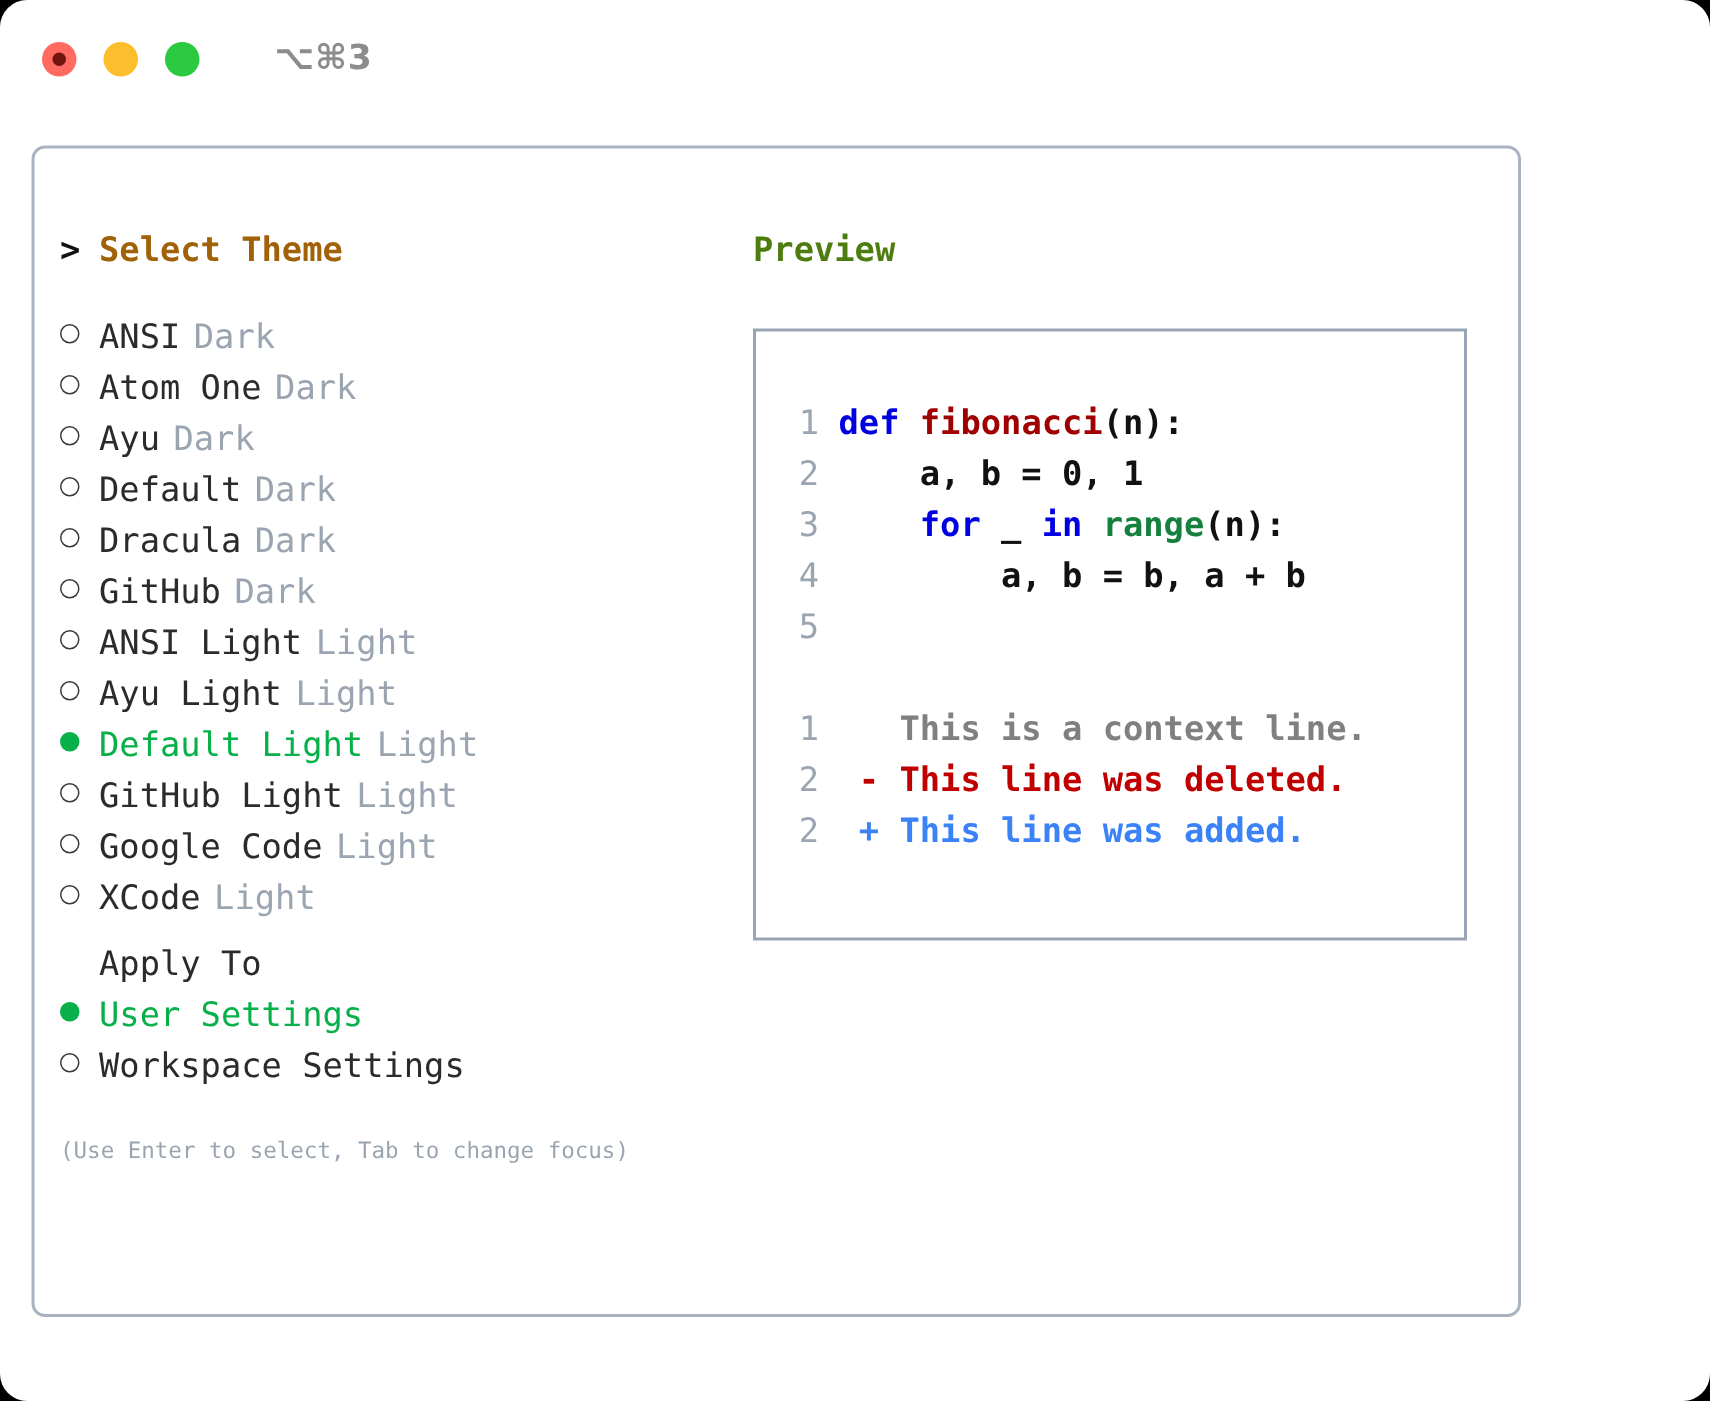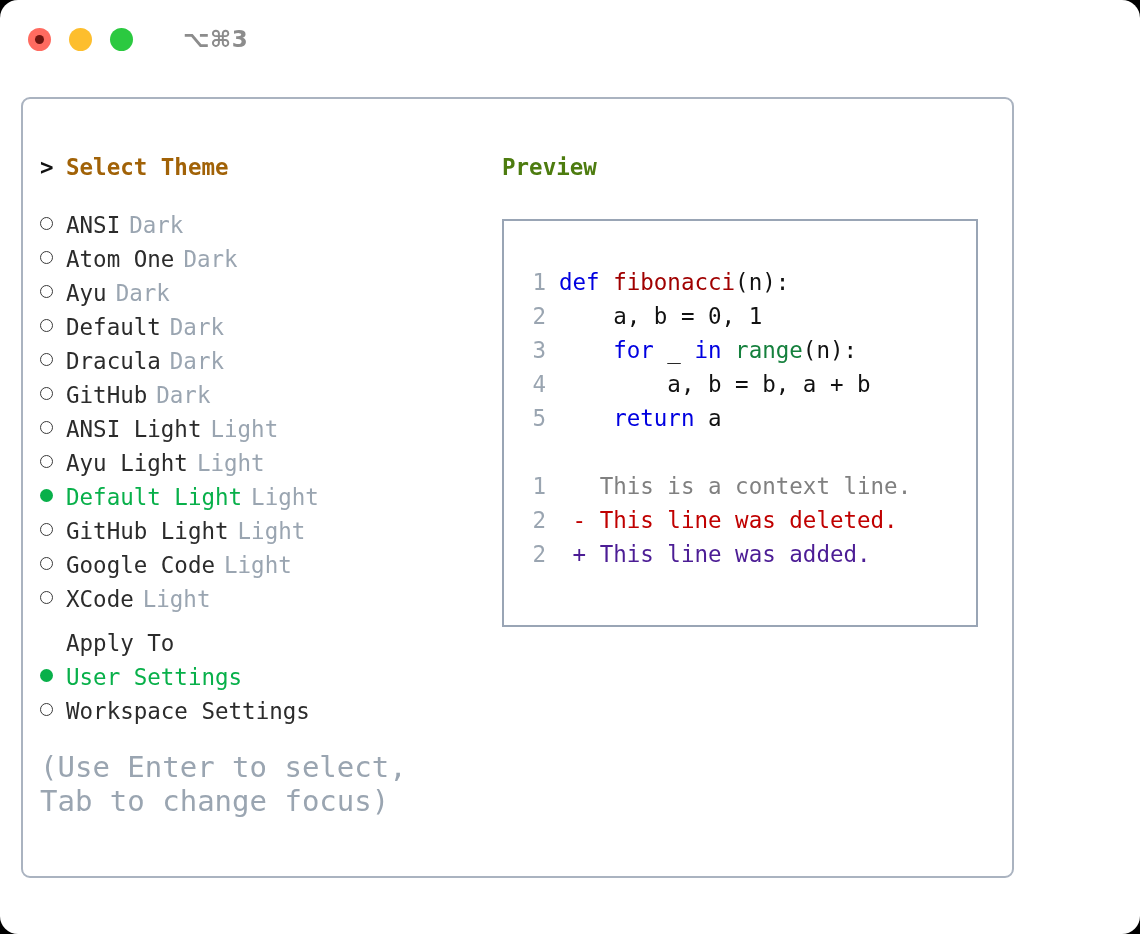--- a/index.html
+++ b/index.html
@@ -141,21 +141,21 @@
   .row.selected .name { color: #08b04a; }
   .tag {
     color: #9aa5b1;
     margin-left: 9px;
     margin-top: 24px;
   }
   .spacer-row { height: 34px; }
 
   .hint {
     margin-top: 22px;
-    font-size: 29px;
+    font-size: 15px;
     line-height: 34px;
     color: #9aa5b1;
     width: 410px;
     white-space: pre-wrap;
   }
 
   
   .right-col {
     position: absolute;
     left: 479px;
@@ -191,30 +191,30 @@
     line-height: 34px;
     white-space: pre;
   }
   .lineno {
     flex: 0 0 27px;
     width: 27px;
     text-align: right;
     color: #9aa5b1;
     margin-right: 13px;
   }
-  .code-text { white-space: pre; }
+  .code-text { white-space: pre; font-weight: bold; }
   .blank-line { height: 34px; }
 
   .tok-kw   { color: #0000e0; }
   .tok-fn   { color: #a00000; }
   .tok-bi   { color: #15803d; }
   .tok-txt  { color: #111111; }
   .tok-ctx  { color: #808080; text-align: center; }
   .tok-del  { color: #c00000; }
-  .tok-add  { color: #4c1d95; }
+  .tok-add  { color: #3b82f6; }
 </style>
 </head>
 <body>
 
 <div id="page">
 
   <div class="titlebar">
     <div class="lights">
       <span class="light red"></span>
       <span class="light yellow"></span>
@@ -265,21 +265,21 @@
 
       <div class="right-col">
         <div class="preview-label">Preview</div>
         <div class="code-panel">
           <div class="code-inner">
             <div id="code-lines">
                 <div class="code-line"><span class="lineno">1</span><span class="code-text"><span class="tok-kw">def </span><span class="tok-fn">fibonacci</span><span class="tok-txt">(n):</span></span></div>
                 <div class="code-line"><span class="lineno">2</span><span class="code-text"><span class="tok-txt">    a, b = 0, 1</span></span></div>
                 <div class="code-line"><span class="lineno">3</span><span class="code-text"><span class="tok-txt">    </span><span class="tok-kw">for</span><span class="tok-txt"> _ </span><span class="tok-kw">in</span><span class="tok-txt"> </span><span class="tok-bi">range</span><span class="tok-txt">(n):</span></span></div>
                 <div class="code-line"><span class="lineno">4</span><span class="code-text"><span class="tok-txt">        a, b = b, a + b</span></span></div>
-                <div class="code-line"><span class="lineno">5</span><span class="code-text"><span class="tok-txt">    </span><span class="tok-kw">return</span><span class="tok-txt"> a</span></span></div>
+                <div class="code-line"><span class="lineno">5</span></div>
               </div>
             <div class="blank-line"></div>
             <div id="diff-lines">
                 <div class="code-line"><span class="lineno">1</span><span class="code-text"><span class="tok-ctx">   This is a context line.</span></span></div>
                 <div class="code-line"><span class="lineno">2</span><span class="code-text"><span class="tok-del"> - This line was deleted.</span></span></div>
                 <div class="code-line"><span class="lineno">2</span><span class="code-text"><span class="tok-add"> + This line was added.</span></span></div>
               </div>
           </div>
         </div>
       </div>

